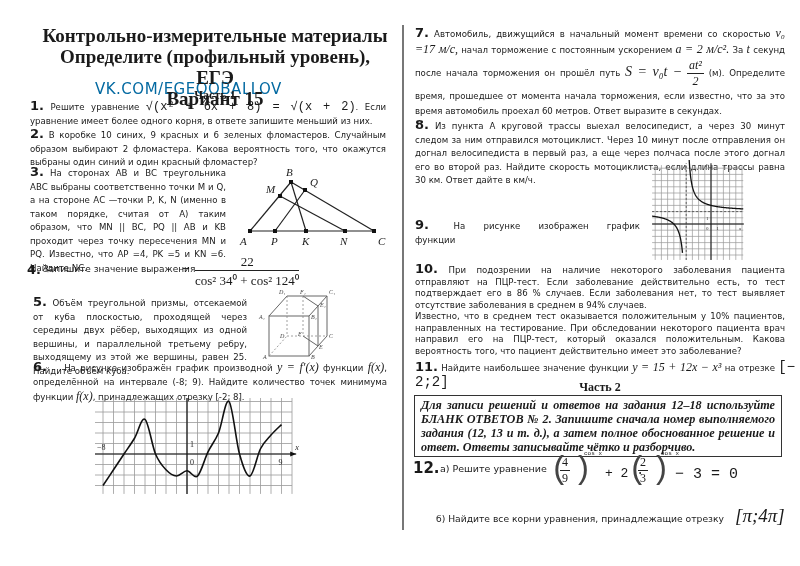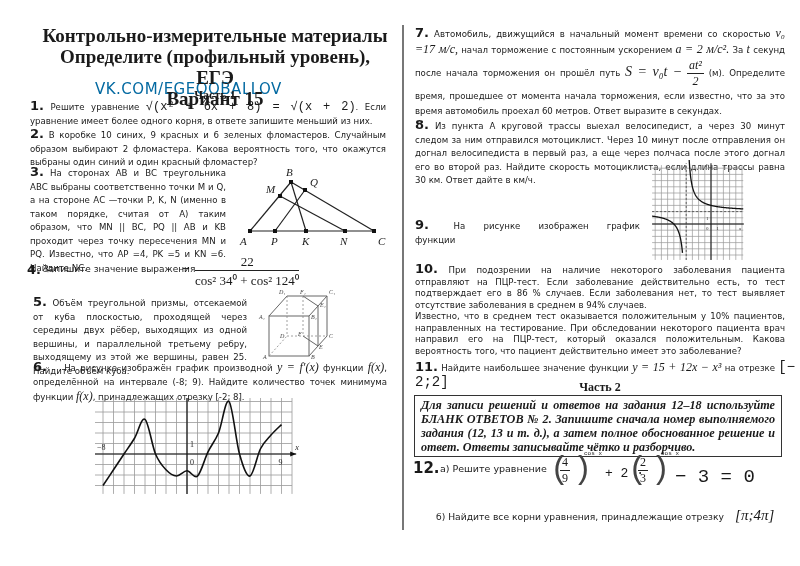--- a/index.html
+++ b/index.html
@@ -280,18 +280,18 @@
   <span class="mr" style="position:absolute;left:160px;top:1px;font-size:32px;font-weight:lighter;color:#444;">)</span>
   <span class="mr" style="position:absolute;left:171px;top:0px;font-size:6px;">cos x</span>
   <span class="mr" style="position:absolute;left:192px;top:16px;font-size:13px;">+ 2 ·</span>
   <span class="mr" style="position:absolute;left:215px;top:1px;font-size:32px;font-weight:lighter;color:#444;">(</span>
   <span class="frac" style="position:absolute;left:225px;top:5px;font-size:12px;">
     <span class="top">2</span>
     <span>3</span>
   </span>
   <span class="mr" style="position:absolute;left:238px;top:1px;font-size:32px;font-weight:lighter;color:#444;">)</span>
   <span class="mr" style="position:absolute;left:248px;top:0px;font-size:6px;">cos x</span>
-  <span class="mr" style="position:absolute;left:262px;top:16px;font-size:19px;">− 3 = 0</span>
+  <span class="mr" style="position:absolute;left:262px;top:16px;font-size:15px;">− 3 = 0</span>
 </div>
 <div class="abs" style="left:436px;top:505px;width:360px;">
   <span class="t" style="font-size:9.2px;">б) Найдите все корни уравнения, принадлежащие отрезку</span>
-  <span class="m" style="font-size:15px;margin-left:6px;">[π;4π]</span>
+  <span class="m" style="font-size:19px;margin-left:6px;">[π;4π]</span>
 </div>
 
 </body></html>

